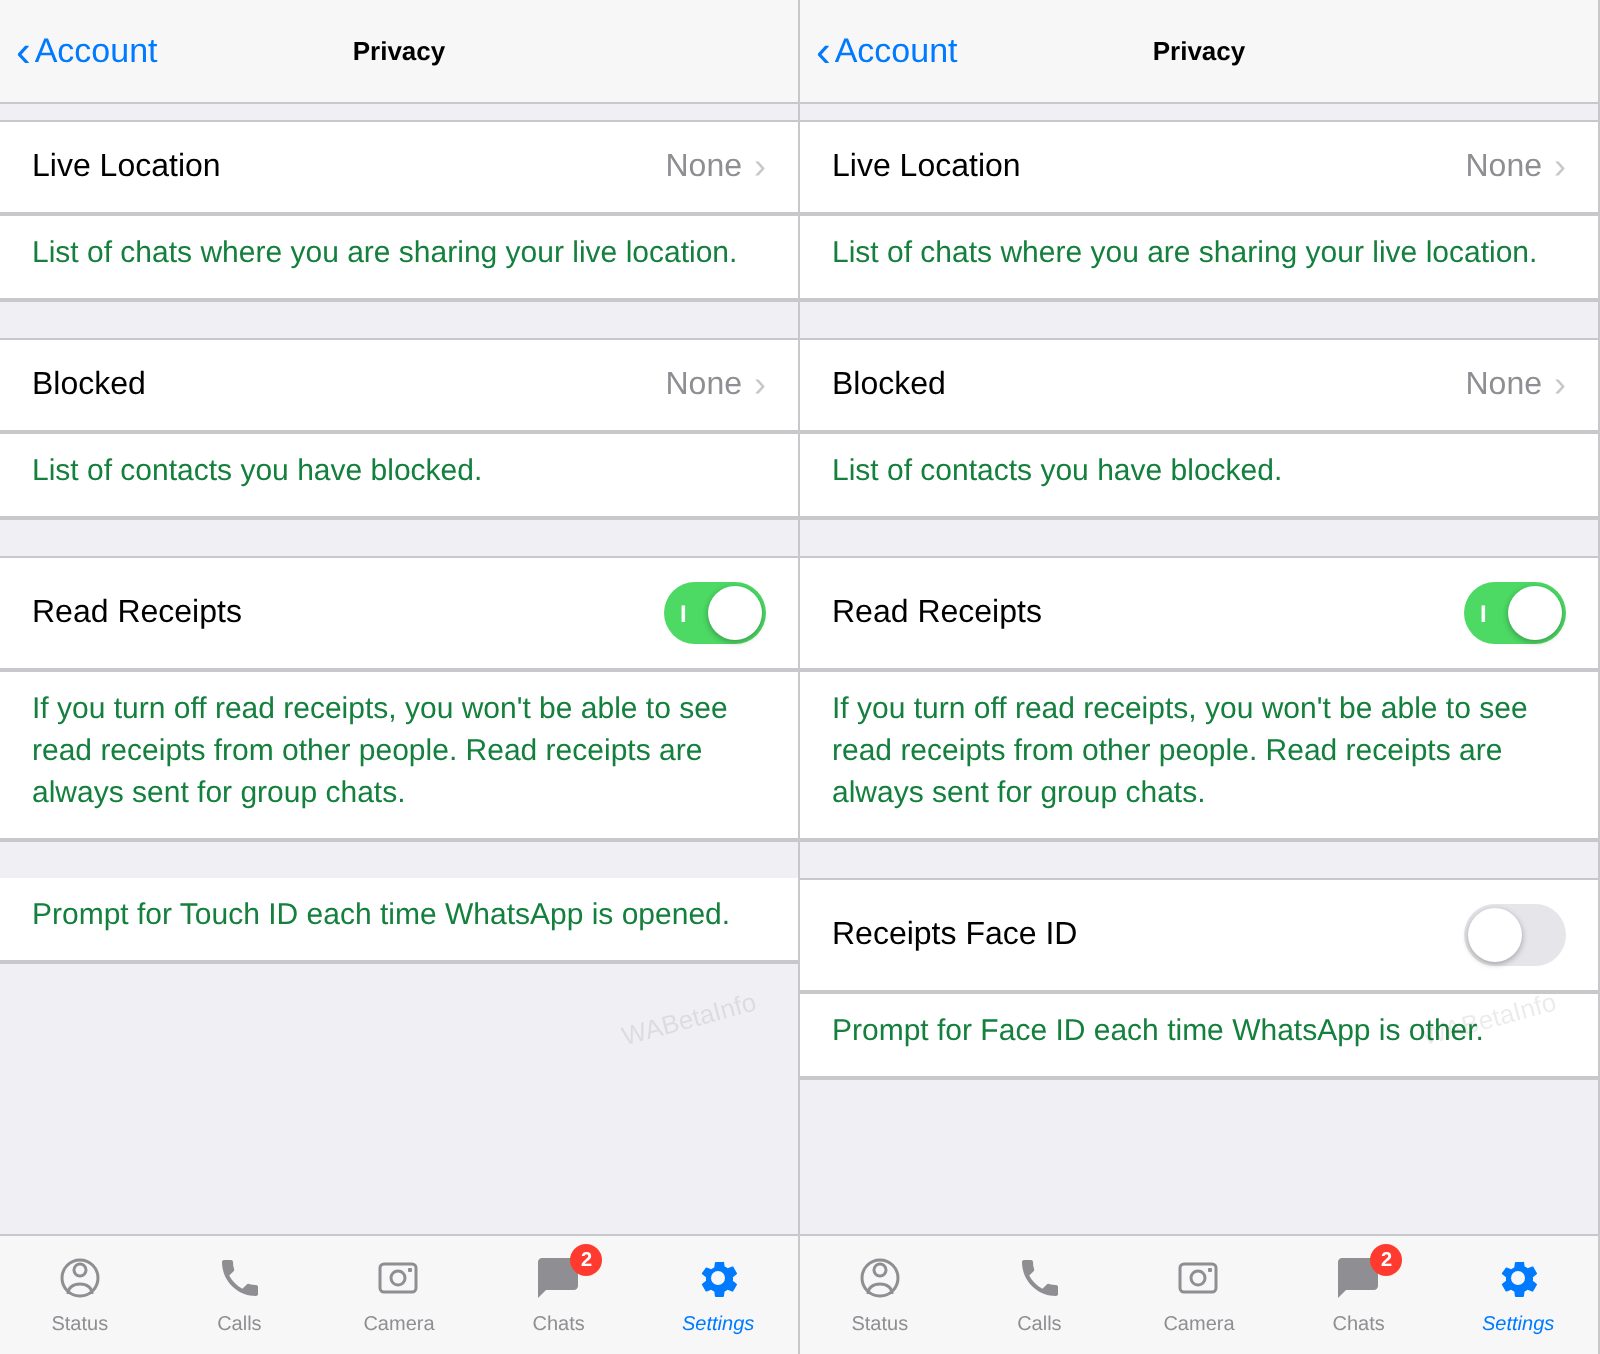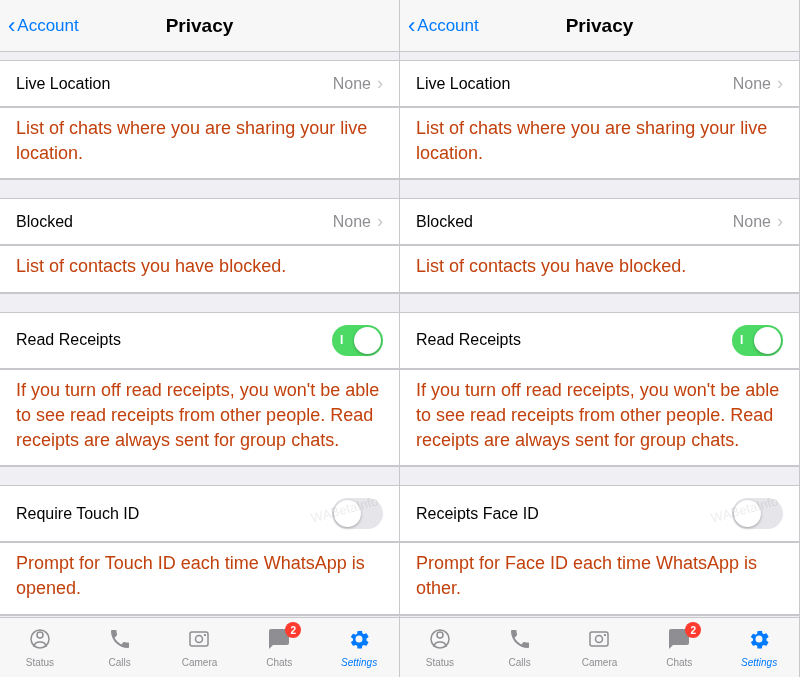--- a/index.html
+++ b/index.html
@@ -41,21 +41,21 @@
       color: #007aff;
       font-size: 17px;
       cursor: pointer;
     }
     .nav-back-chevron {
       font-size: 22px;
       margin-right: 2px;
       line-height: 1;
     }
     .nav-title {
-      font-size: 19px;
+      font-size: 13px;
       font-weight: 600;
       color: #000;
     }
 
     
     .content {
       flex: 1;
       overflow-y: auto;
       overflow-x: hidden;
     }
@@ -95,22 +95,22 @@
       color: #c7c7cc;
       font-size: 18px;
     }
 
     .row-description {
       background: #fff;
       border-bottom: 1px solid #c8c7cc;
       padding: 8px 16px 12px;
     }
     .row-description p {
-      font-size: 18px;
-      color: #c2410c;
+      font-size: 15px;
+      color: #15803d;
       line-height: 1.4;
     }
 
     
     .toggle {
       width: 51px;
       height: 31px;
       border-radius: 15.5px;
       position: relative;
       cursor: pointer;
@@ -279,28 +279,20 @@
               <div class="toggle-knob"></div>
             </div>
           </div>
         </div>
         <div class="desc-group-wrapper">
           <div class="row-description">
             <p>If you turn off read receipts, you won't be able to see read receipts from other people. Read receipts are always sent for group chats.</p>
           </div>
         </div>
         <div class="section-gap" style="height: 18px;"></div>
-        <div class="rows-group-wrapper">
-          <div class="row">
-            <span class="row-label">Require Touch ID</span>
-            <div class="toggle off">
-              <div class="toggle-knob"></div>
-            </div>
-          </div>
-        </div>
         <div class="desc-group-wrapper">
           <div class="row-description">
             <p>Prompt for Touch ID each time WhatsApp is opened.</p>
           </div>
         </div>
       </div>
       <div class="watermark">WABetaInfo</div>
       <div class="tab-bar">
         <div class="tab-item ">
           <div class="tab-icon"><svg width="24" height="24" viewBox="0 0 24 24" fill="none">

